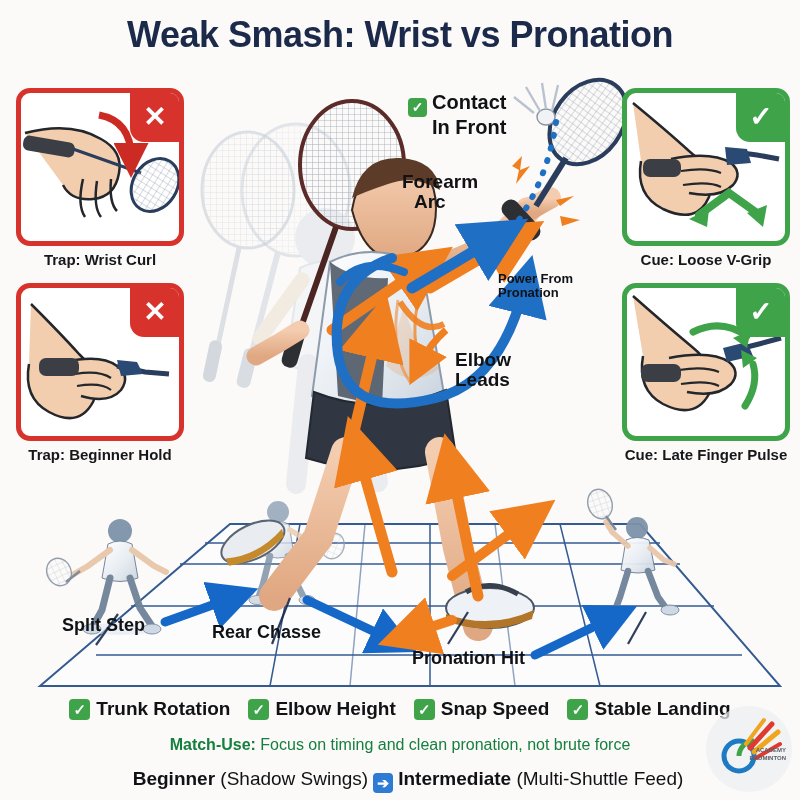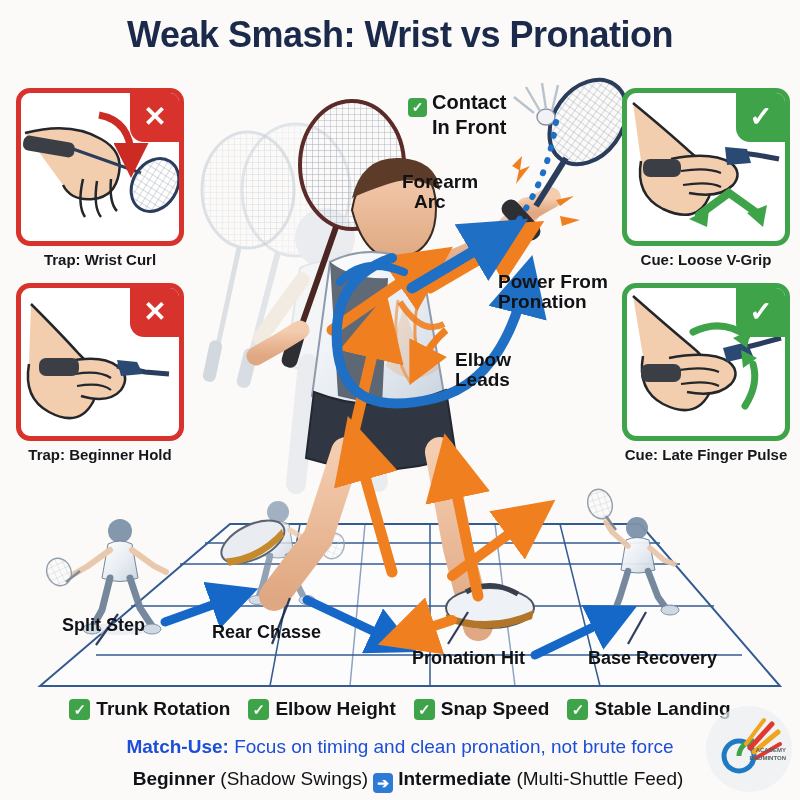--- a/index.html
+++ b/index.html
@@ -48,21 +48,21 @@
 
   
   .ann{position:absolute;font-weight:bold;color:#101215;line-height:1.05;}
   .ann .chk{
     display:inline-block;width:19px;height:19px;background:#3fa34a;border-radius:4px;
     color:#fff;font-size:14px;line-height:19px;text-align:center;vertical-align:-3px;
     margin-right:5px;font-weight:bold;
   }
   .a-contact{left:408px;top:92px;font-size:20px;}
   .a-forearm{left:402px;top:172px;font-size:19px;}
-  .a-power{left:498px;top:272px;font-size:19px;}
+  .a-power{left:498px;top:272px;font-size:13px;}
   .a-elbow{left:455px;top:350px;font-size:19px;}
 
   
   .courtlab{position:absolute;font-size:18px;font-weight:bold;color:#101215;white-space:nowrap;}
   .l-split{left:62px;top:615px;}
   .l-chasse{left:212px;top:622px;}
   .l-hit{left:412px;top:648px;}
   .l-base{left:588px;top:648px;}
 
   
@@ -70,21 +70,21 @@
     position:absolute;left:0;top:698px;width:800px;
     display:flex;justify-content:center;align-items:center;gap:18px;
   }
   .chkitem{display:flex;align-items:center;gap:6px;font-size:19px;font-weight:bold;color:#101215;white-space:nowrap;}
   .chkbox{
     width:21px;height:21px;background:#3fa34a;border-radius:4px;color:#fff;
     font-size:15px;line-height:21px;text-align:center;font-weight:bold;flex:none;
   }
   .matchuse{
     position:absolute;left:0;top:736px;width:800px;text-align:center;
-    font-size:19px;color:#1d4ed8;white-space:nowrap;
+    font-size:16px;color:#15803d;white-space:nowrap;
   }
   .matchuse b{font-weight:bold;}
   .progress{
     position:absolute;left:8px;top:768px;width:800px;text-align:center;
     font-size:19px;color:#101215;white-space:nowrap;
   }
   .arrowbox{
     display:inline-block;width:20px;height:20px;background:#2d7bd4;border-radius:4px;
     color:#fff;font-size:14px;line-height:20px;text-align:center;vertical-align:-3px;
     margin:0 5px;font-weight:bold;
@@ -373,21 +373,20 @@
   </div>
 
   <div class="ann a-elbow">
     <span>Elbow</span><br>
     <span>Leads</span>
   </div>
 
   <div class="courtlab l-split">Split Step</div>
   <div class="courtlab l-chasse">Rear Chasse</div>
   <div class="courtlab l-hit">Pronation Hit</div>
-  <div class="courtlab l-base">Base Recovery</div>
 
   <div class="checkrow">
     <div class="chkitem">
       <div class="chkbox">✓</div>
       <span>Trunk Rotation</span>
     </div>
     <div class="chkitem">
       <div class="chkbox">✓</div>
       <span>Elbow Height</span>
     </div>

